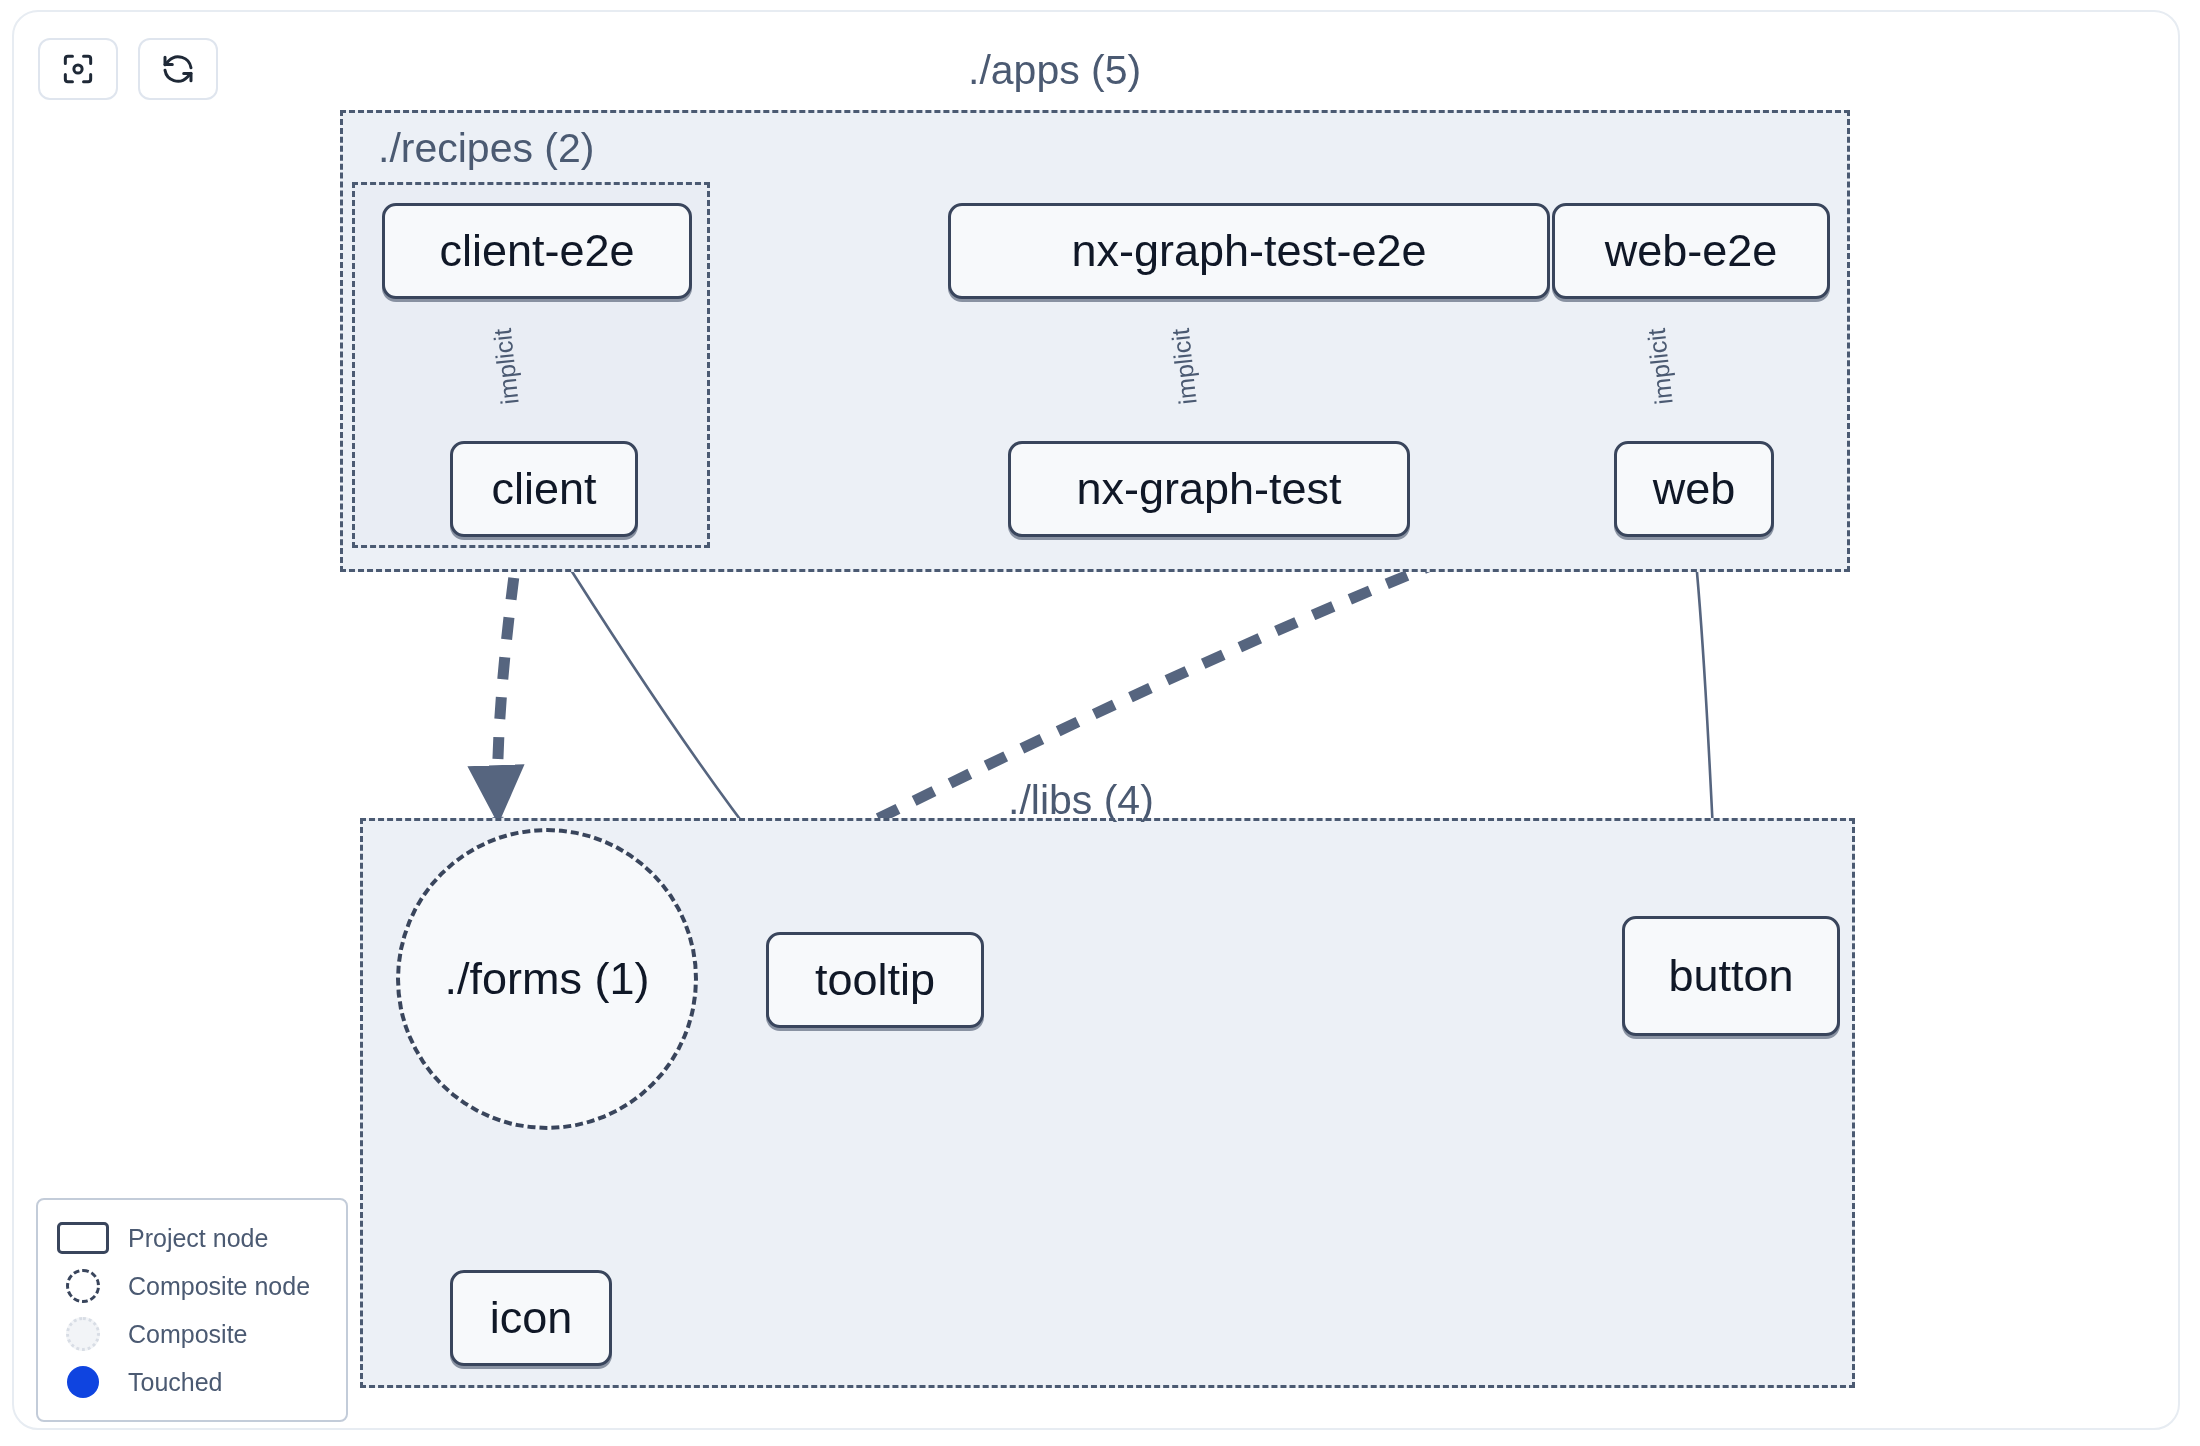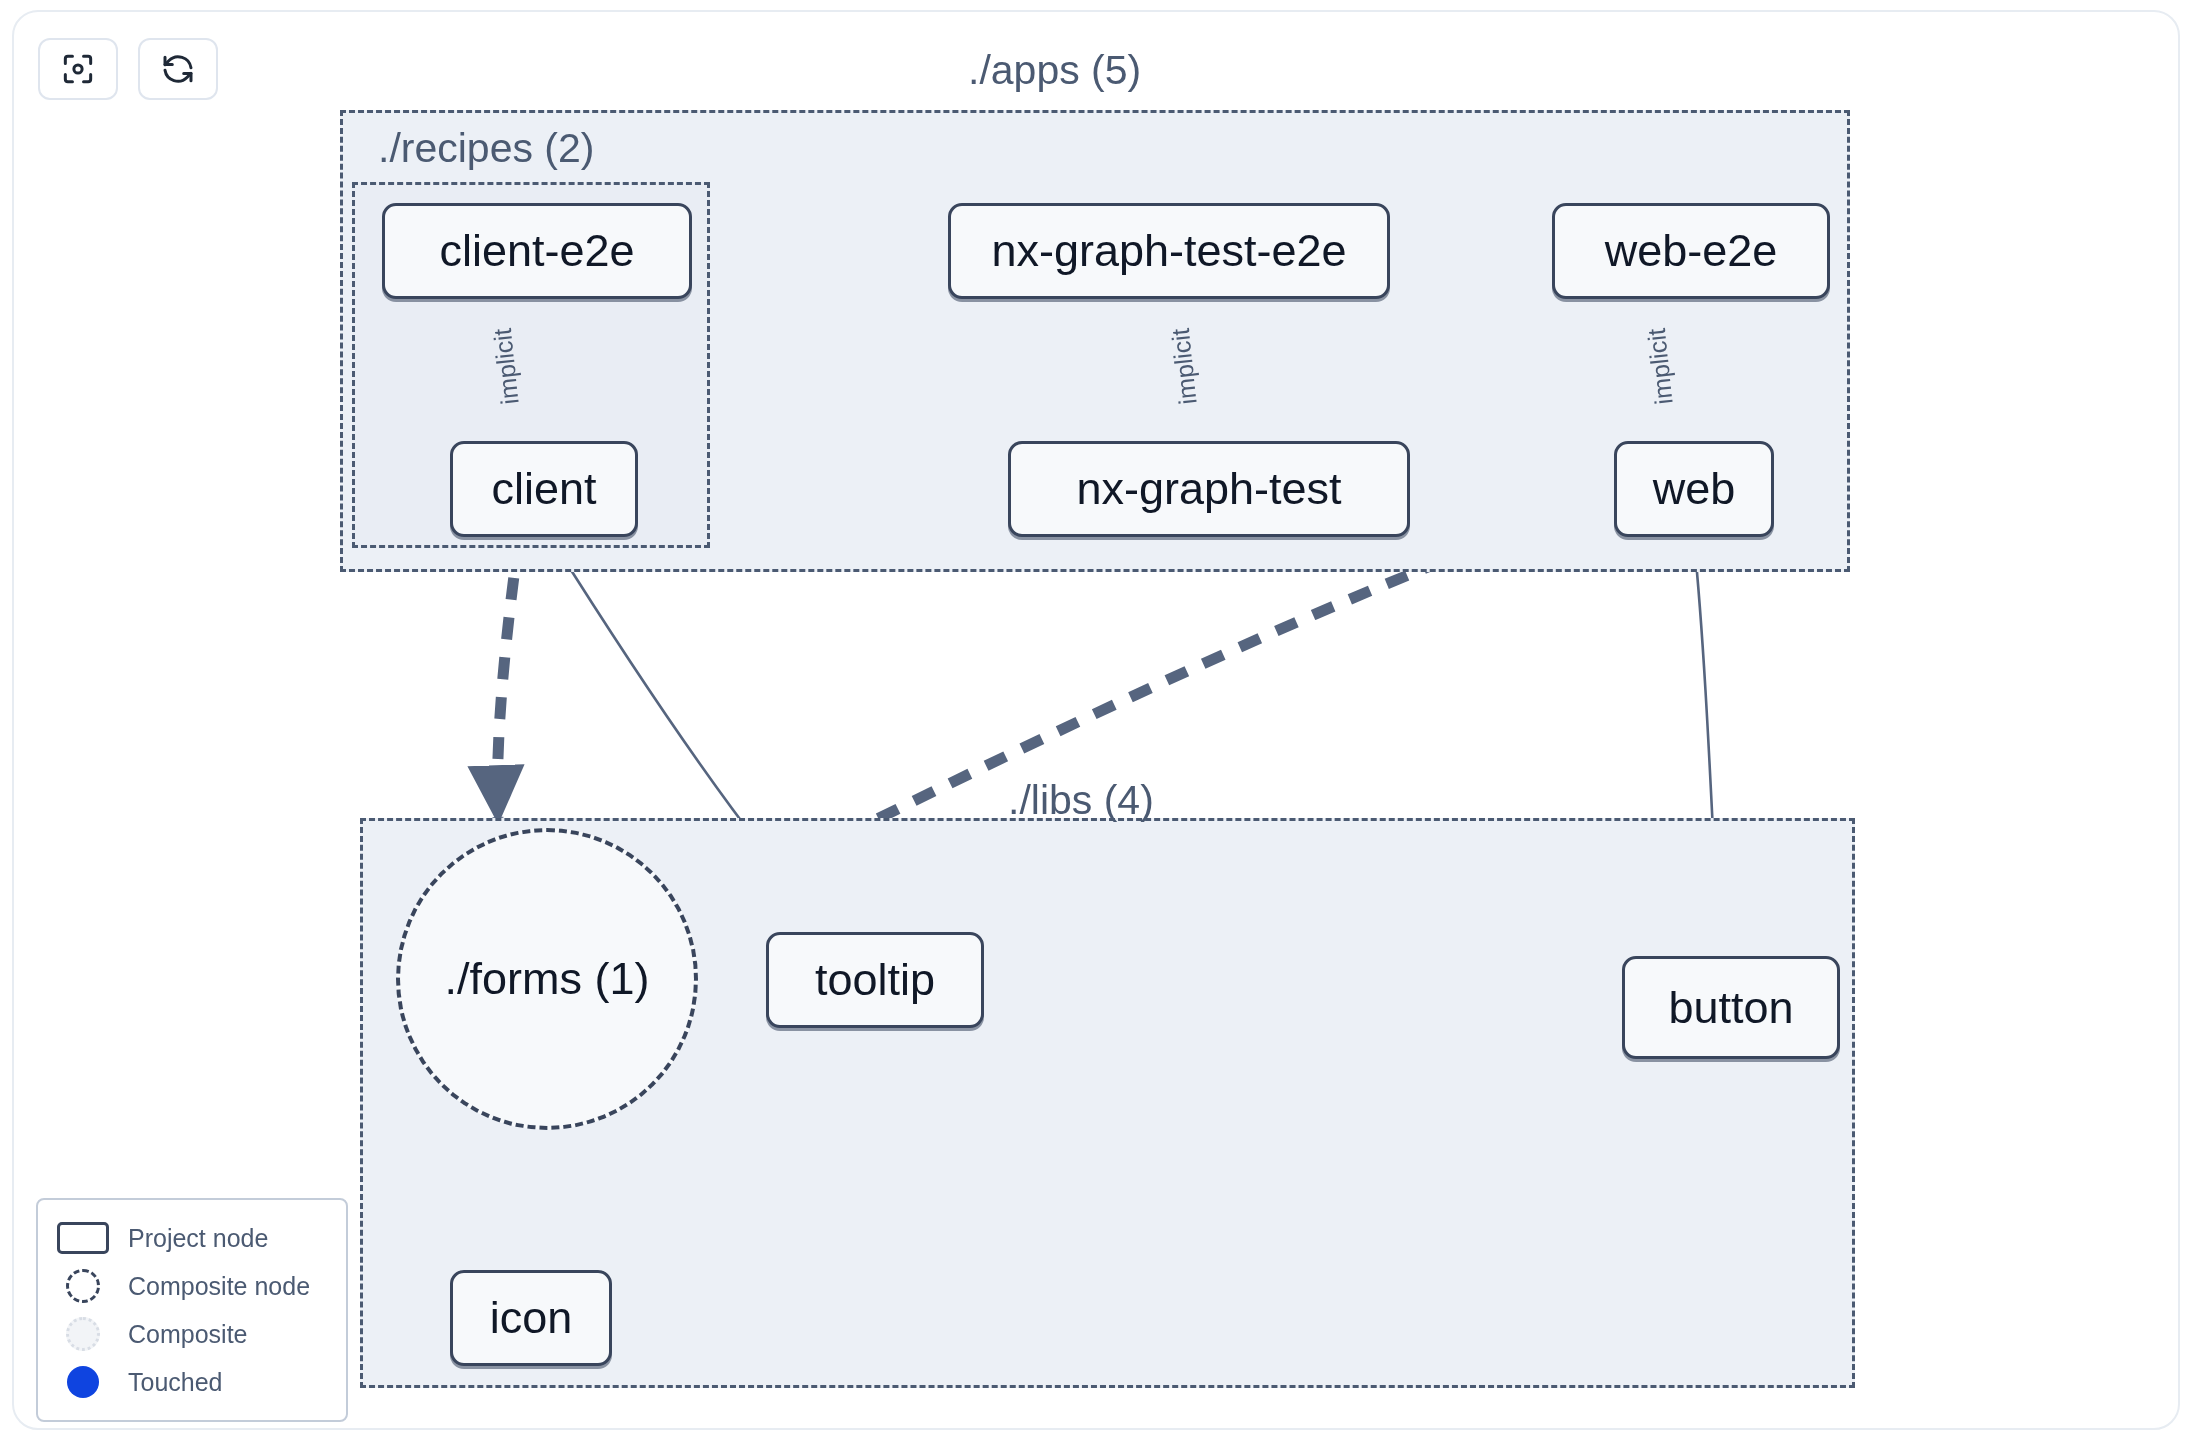--- a/index.html
+++ b/index.html
@@ -244,30 +244,30 @@
     <path d="M 1694,540 C 1706,660 1712,820 1718,930" fill="none" stroke="#56657f" stroke-width="2.6" marker-end="url(#arrow-thin)"></path>
 
     <path d="M 506,1130 C 492,1190 490,1240 500,1268" fill="none" stroke="#56657f" stroke-width="11" stroke-dasharray="22 18" marker-end="url(#arrow-thick)"></path>
   </svg>
 
   <div class="edge-label" style="left:468px; top:352px; transform:rotate(-96deg);">implicit</div>
   <div class="edge-label" style="left:1146px; top:352px; transform:rotate(-96deg);">implicit</div>
   <div class="edge-label" style="left:1622px; top:352px; transform:rotate(-96deg);">implicit</div>
 
   <div class="node" style="left:382px;  top:203px; width:310px; height:96px;">client-e2e</div>
-  <div class="node" style="left:948px;  top:203px; width:442px; height:96px;">nx-graph-test-e2e</div>
+  <div class="node" style="left:948px;  top:203px; width:602px; height:96px;">nx-graph-test-e2e</div>
   <div class="node" style="left:1552px; top:203px; width:278px; height:96px;">web-e2e</div>
 
   <div class="node" style="left:450px;  top:441px; width:188px; height:96px;">client</div>
   <div class="node" style="left:1008px; top:441px; width:402px; height:96px;">nx-graph-test</div>
   <div class="node" style="left:1614px; top:441px; width:160px; height:96px;">web</div>
 
   <div class="composite-node" style="left:396px; top:828px; width:302px; height:302px;">./forms (1)</div>
   <div class="node" style="left:766px;  top:932px; width:218px; height:96px;">tooltip</div>
-  <div class="node" style="left:1622px; top:956px; width:218px; height:103px;">button</div>
+  <div class="node" style="left:1622px; top:916px; width:218px; height:120px;">button</div>
   <div class="node" style="left:450px;  top:1270px; width:162px; height:96px;">icon</div>
 
   <div id="legend">
     <div class="legend-row">
       <span class="legend-swatch">
         <span class="sw-rect"></span>
       </span>
       <span class="legend-text">Project node</span>
     </div>
     <div class="legend-row">

